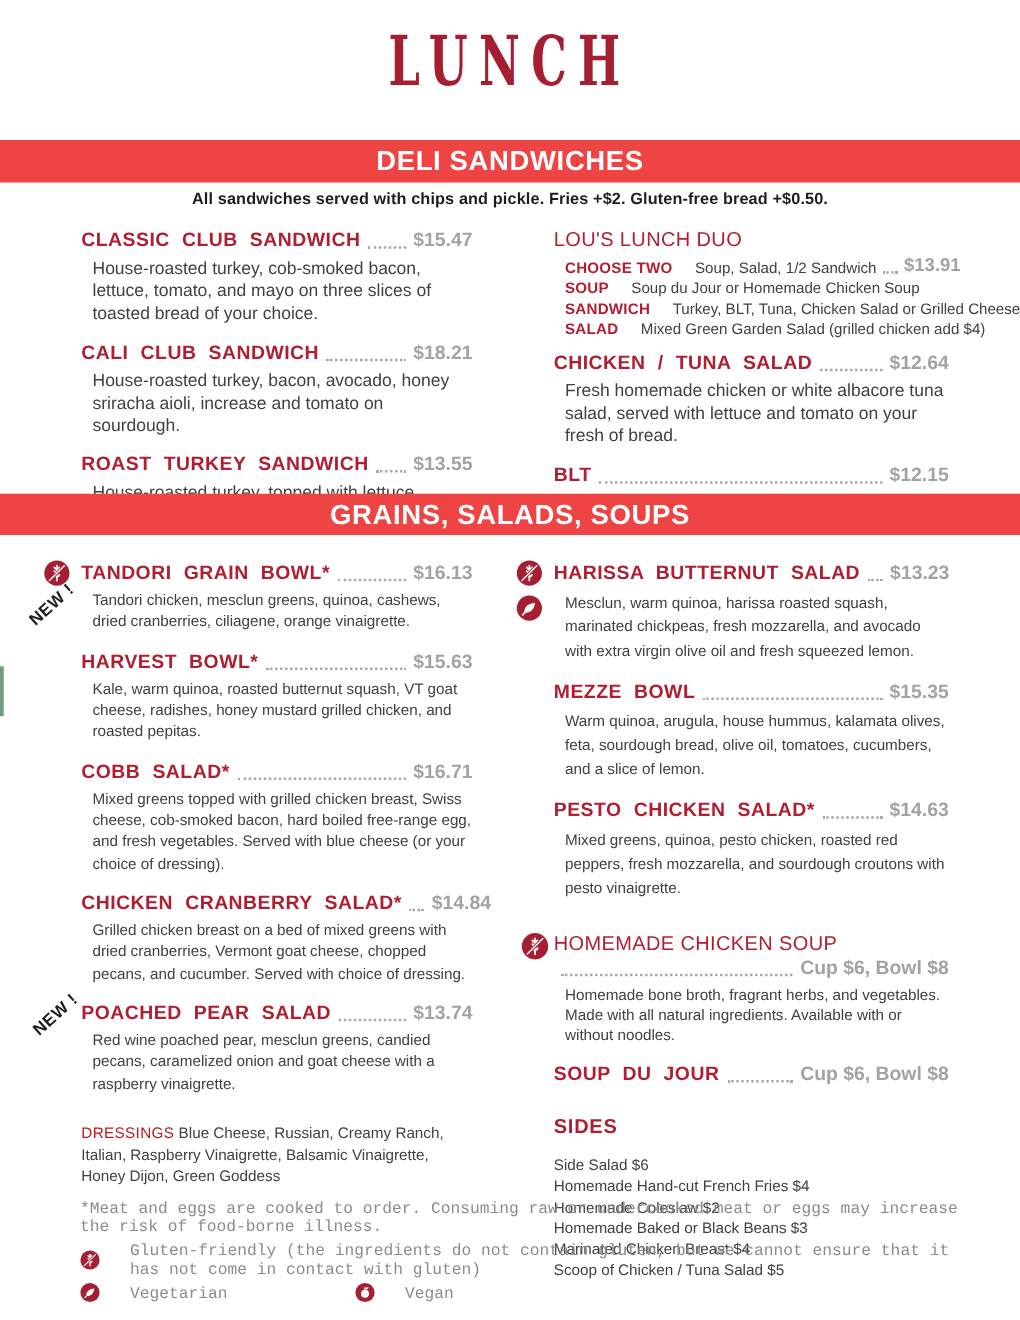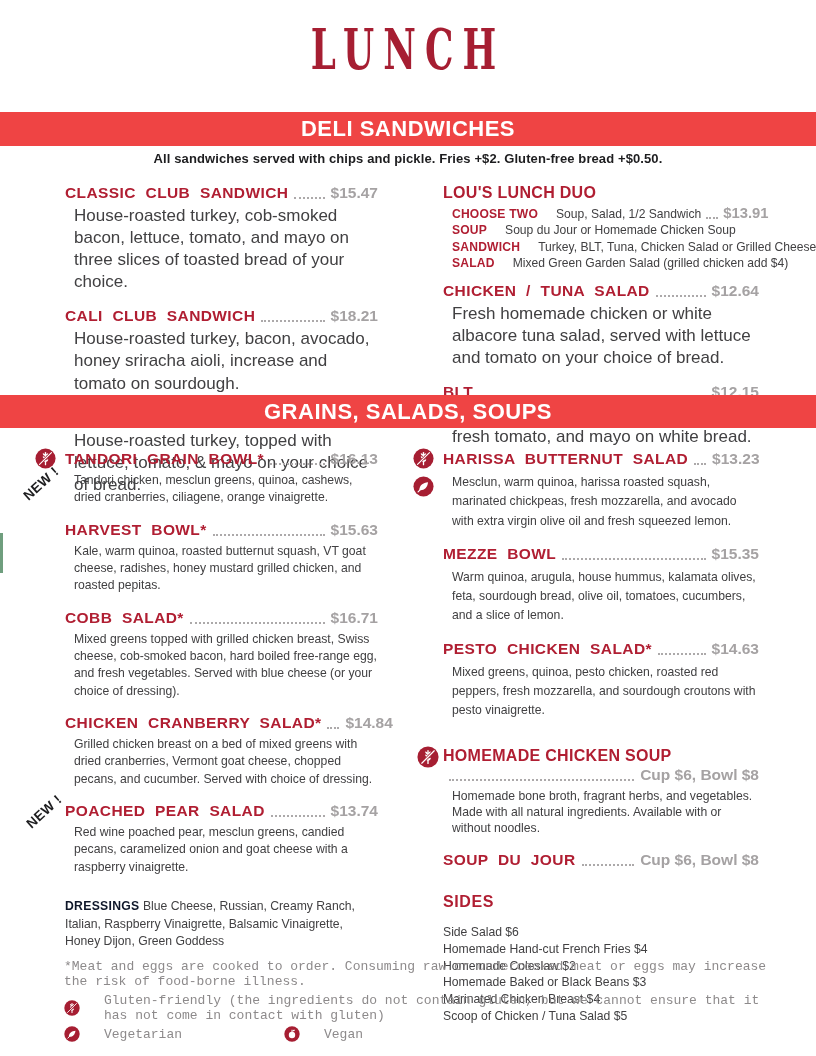--- a/index.html
+++ b/index.html
@@ -50,29 +50,29 @@
     letter-spacing: 0.4px; word-spacing: 5px; white-space: nowrap;
   }
   .dots {
     flex: 1 1 auto; min-width: 12px;
     border-bottom: 2.2px dotted #ACA9AA;
     margin: 0 6px 3px 6px;
   }
   .price { color: #A5A2A3; font-weight: 700; font-size: 15.5px; white-space: nowrap; }
   .desc {
     margin-top: 3px; padding-left: 9px;
-    color: #414042; font-size: 17px; line-height: 1.3;
+    color: #414042; font-size: 14px; line-height: 1.3;
   }
   #grains-left .desc  { font-size: 12.2px; line-height: 1.42; margin-top: 4px; }
   #grains-right .desc { font-size: 12.2px; line-height: 1.58; margin-top: 5px; }
   #grains-right .soup-desc { line-height: 1.3; }
 
   
   .duo { position: relative; margin-bottom: 12px; }
-  .duo-name { color: #B01E32; font-weight: 700; font-size: 16px; letter-spacing: 0.3px; }
+  .duo-name { color: #B01E32; font-weight: 400; font-size: 16px; letter-spacing: 0.3px; }
   .duo-row {
     display: flex; align-items: flex-end;
     font-size: 12.1px; color: #414042;
     margin-top: 2.5px; padding-left: 9px;
   }
   .duo-label { color: #B01E32; font-weight: 700; margin-right: 18px; white-space: nowrap; letter-spacing: 0.2px; }
   .duo-text { white-space: nowrap; }
   .duo-row .dots { margin: 0 5px 2px 5px; border-bottom-width: 2px; }
   .duo-row .price { font-size: 14.8px; }
 
@@ -84,21 +84,21 @@
   .new-label {
     position: absolute;
     font-weight: 700; font-size: 13.5px; color: #1d1d1f;
     letter-spacing: 0.5px; white-space: nowrap;
     transform: rotate(-42deg);
   }
   .new-tandori { left: -45px; top: 26px; }
   .new-poached { left: -42px; top: 2px; }
 
   .dressings { font-size: 12.2px; color: #414042; line-height: 1.45; margin-top: 22px; }
-  .dressings .lbl { color: #0f172a; font-weight: 700; letter-spacing: 0.3px; text-align: right; }
+  .dressings .lbl { color: #b91c1c; font-weight: 400; letter-spacing: 0.3px; text-align: right; }
 
   .soup-item .head { margin-top: 1px; }
   .soup-name-row { position: relative; margin-top: 27px; }
 
   .sides { margin-top: 24px; }
   .sides-header { color: #B01E32; font-weight: 700; font-size: 16px; letter-spacing: 0.6px; margin-bottom: 13px; }
   .sides-line { display: block; font-size: 12.2px; color: #414042; line-height: 1.38; }
 
   .footer {
     position: absolute; left: 64px; top: 959px; width: 712px;
@@ -200,21 +200,21 @@
         <span class="duo-label">SALAD</span>
         <span class="duo-text">Mixed Green Garden Salad (grilled chicken add $4)</span>
       </div>
     </div>
     <div class="item">
       <div class="head">
         <span class="name">CHICKEN / TUNA SALAD</span>
         <span class="dots"></span>
         <span class="price">$12.64</span>
       </div>
-      <div class="desc">Fresh homemade chicken or white albacore tuna salad, served with lettuce and tomato on your choice of bread.</div>
+      <div class="desc">Fresh homemade chicken or white albacore tuna salad, served with lettuce and tomato on your fresh of bread.</div>
     </div>
     <div class="item">
       <div class="head">
         <span class="name">BLT</span>
         <span class="dots"></span>
         <span class="price">$12.15</span>
       </div>
       <div class="desc">Cob-smoked bacon, green leaf lettuce, fresh tomato, and mayo on white bread.</div>
     </div>
   </div>

